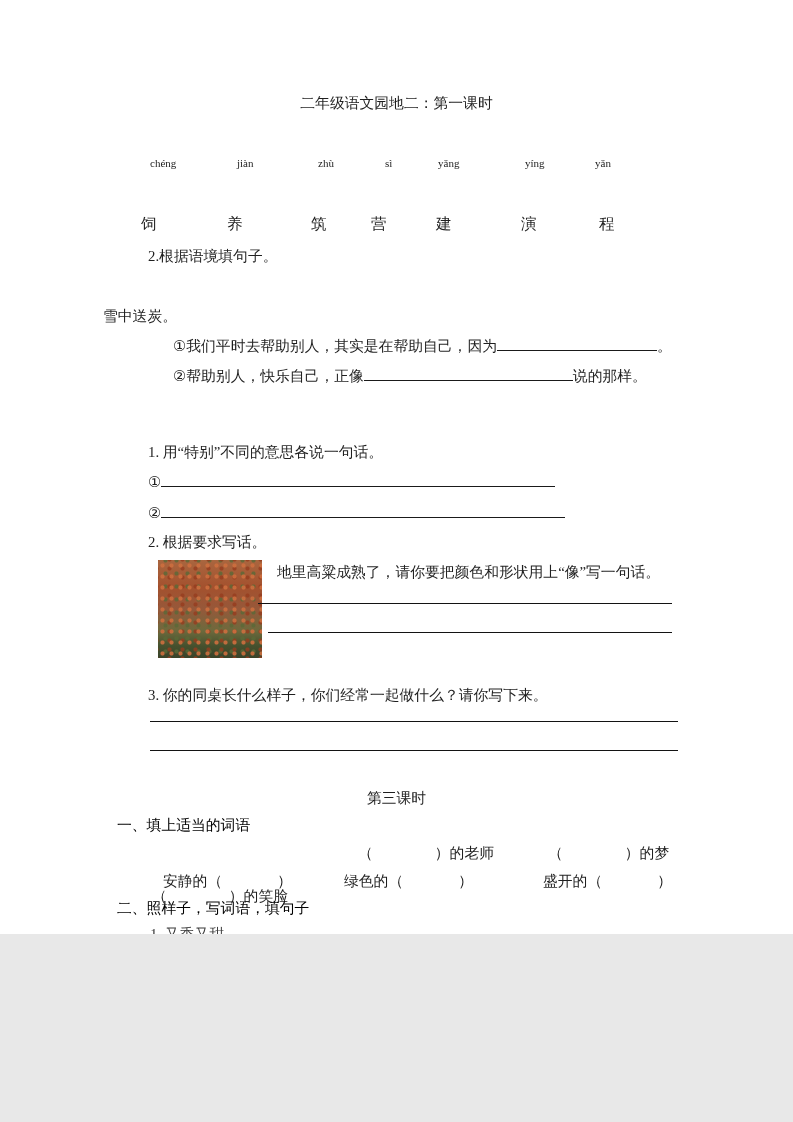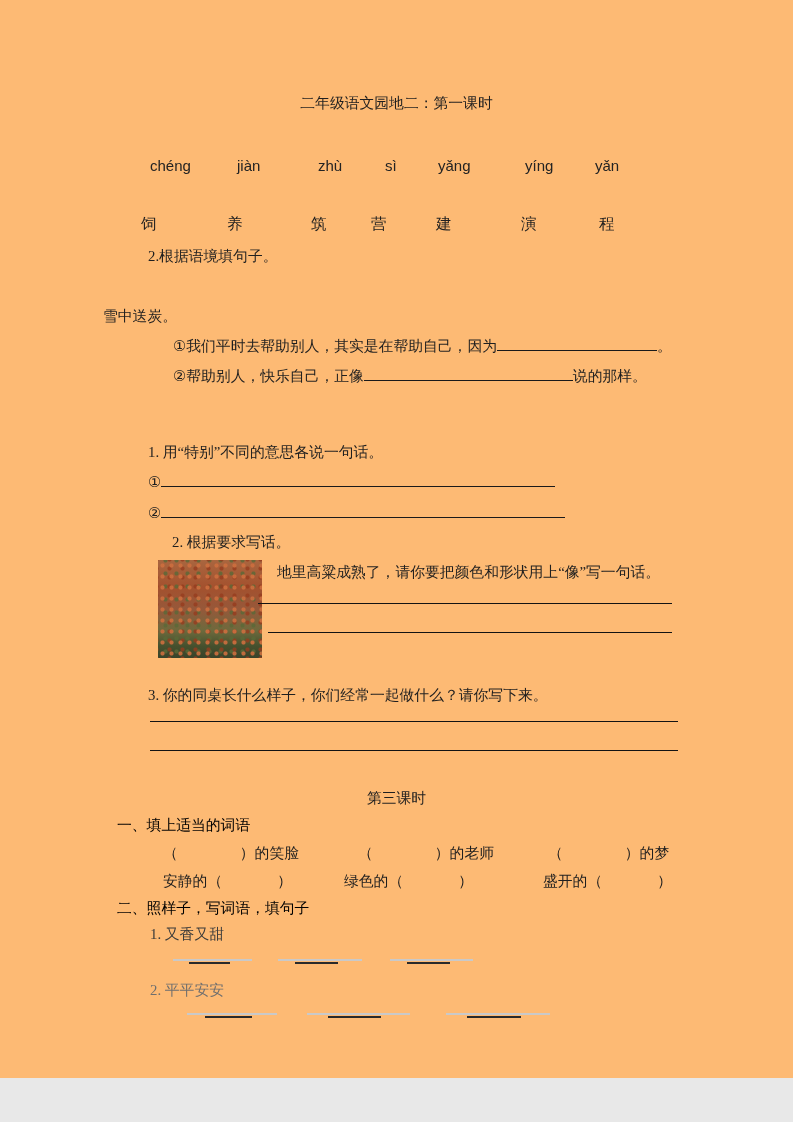--- a/index.html
+++ b/index.html
@@ -1,27 +1,27 @@
 <!DOCTYPE html>
 <html><head>
 <meta charset="utf-8">
 <style>
   html,body { margin:0; padding:0; background:#e8e8e8; }
   .page {
-    position:relative; width:793px; height:1078px; margin:0 auto;
-    background:#fdba74; overflow:hidden;
+    position:relative; width:793px; height:934px; margin:0 auto;
+    background:#ffffff; overflow:hidden;
     font-family:"Liberation Serif","DejaVu Serif","DejaVu Sans",serif;
     color:#1f1f1f; font-size:14.8px; line-height:1.25;
   }
   .abs { position:absolute; white-space:nowrap; }
   .pre { white-space:pre; }
   .centered { left:0; width:793px; text-align:center; }
   .pinyin {
-    font-family:Liberation Sans, sans-serif;
-    font-size:15px; color:#232323;
+    font-family:Liberation Serif, serif;
+    font-size:11px; color:#232323;
   }
   .hanzi { font-size:15.5px; }
   .bold { font-weight:normal; color:#000; }
   .muted { color:#6e6e6e; }
   .dim { color:#3a3a3a; }
   
   .uline {
     display:inline-block; height:14px; vertical-align:baseline;
     border-bottom:1.4px solid #1a1a1a;
   }
@@ -88,40 +88,40 @@
 
   <div class="abs" style="left:148px; top:443px;">1. 用“特别”不同的意思各说一句话。</div>
 
   <div class="abs" style="left:148px; top:472px;">
     <span>①</span><span class="uline" style="width:394px;"></span>
   </div>
   <div class="abs" style="left:148px; top:503px;">
     <span>②</span><span class="uline" style="width:404px;"></span>
   </div>
 
-  <div class="abs" style="left:148px; top:533px;margin-left:24px;">2. 根据要求写话。</div>
+  <div class="abs" style="left:148px; top:533px;">2. 根据要求写话。</div>
 
   <div class="photo"></div>
 
   <div class="abs" style="left:277px; top:563px;">地里高粱成熟了，请你要把颜色和形状用上“像”写一句话。</div>
 
   <div class="wline" style="left:258px; top:603px; width:414px;"></div>
   <div class="wline" style="left:268px; top:632px; width:404px;"></div>
 
   <div class="abs" style="left:148px; top:686px;">3. 你的同桌长什么样子，你们经常一起做什么？请你写下来。</div>
 
   <div class="wline" style="left:150px; top:721px; width:528px;"></div>
   <div class="wline" style="left:150px; top:750px; width:528px;"></div>
 
   <div class="abs centered" style="top:789px;">第三课时</div>
 
   <div class="abs bold" style="left:117px; top:816px;">一、填上适当的词语</div>
 
   <div class="abs" style="top:844px; left:0;">
-    <span class="abs" style="left:163px;"><span>（</span><span class="pgap" style="width:62px;"></span><span>）的笑脸</span></span>
+    <span class="abs" style="left:152px;margin-top:43px;"><span>（</span><span class="pgap" style="width:62px;"></span><span>）的笑脸</span></span>
     <span class="abs" style="left:358px;"><span>（</span><span class="pgap" style="width:62px;"></span><span>）的老师</span></span>
     <span class="abs" style="left:548px;"><span>（</span><span class="pgap" style="width:62px;"></span><span>）的梦</span></span>
   </div>
 
   <div class="abs" style="top:872px; left:0;">
     <span class="abs" style="left:140px;margin-left:23px;"><span>安静的（</span><span class="pgap" style="width:55px;"></span><span>）</span></span>
     <span class="abs" style="left:344px;"><span>绿色的（</span><span class="pgap" style="width:55px;"></span><span>）</span></span>
     <span class="abs" style="left:543px;"><span>盛开的（</span><span class="pgap" style="width:55px;"></span><span>）</span></span>
   </div>
 

